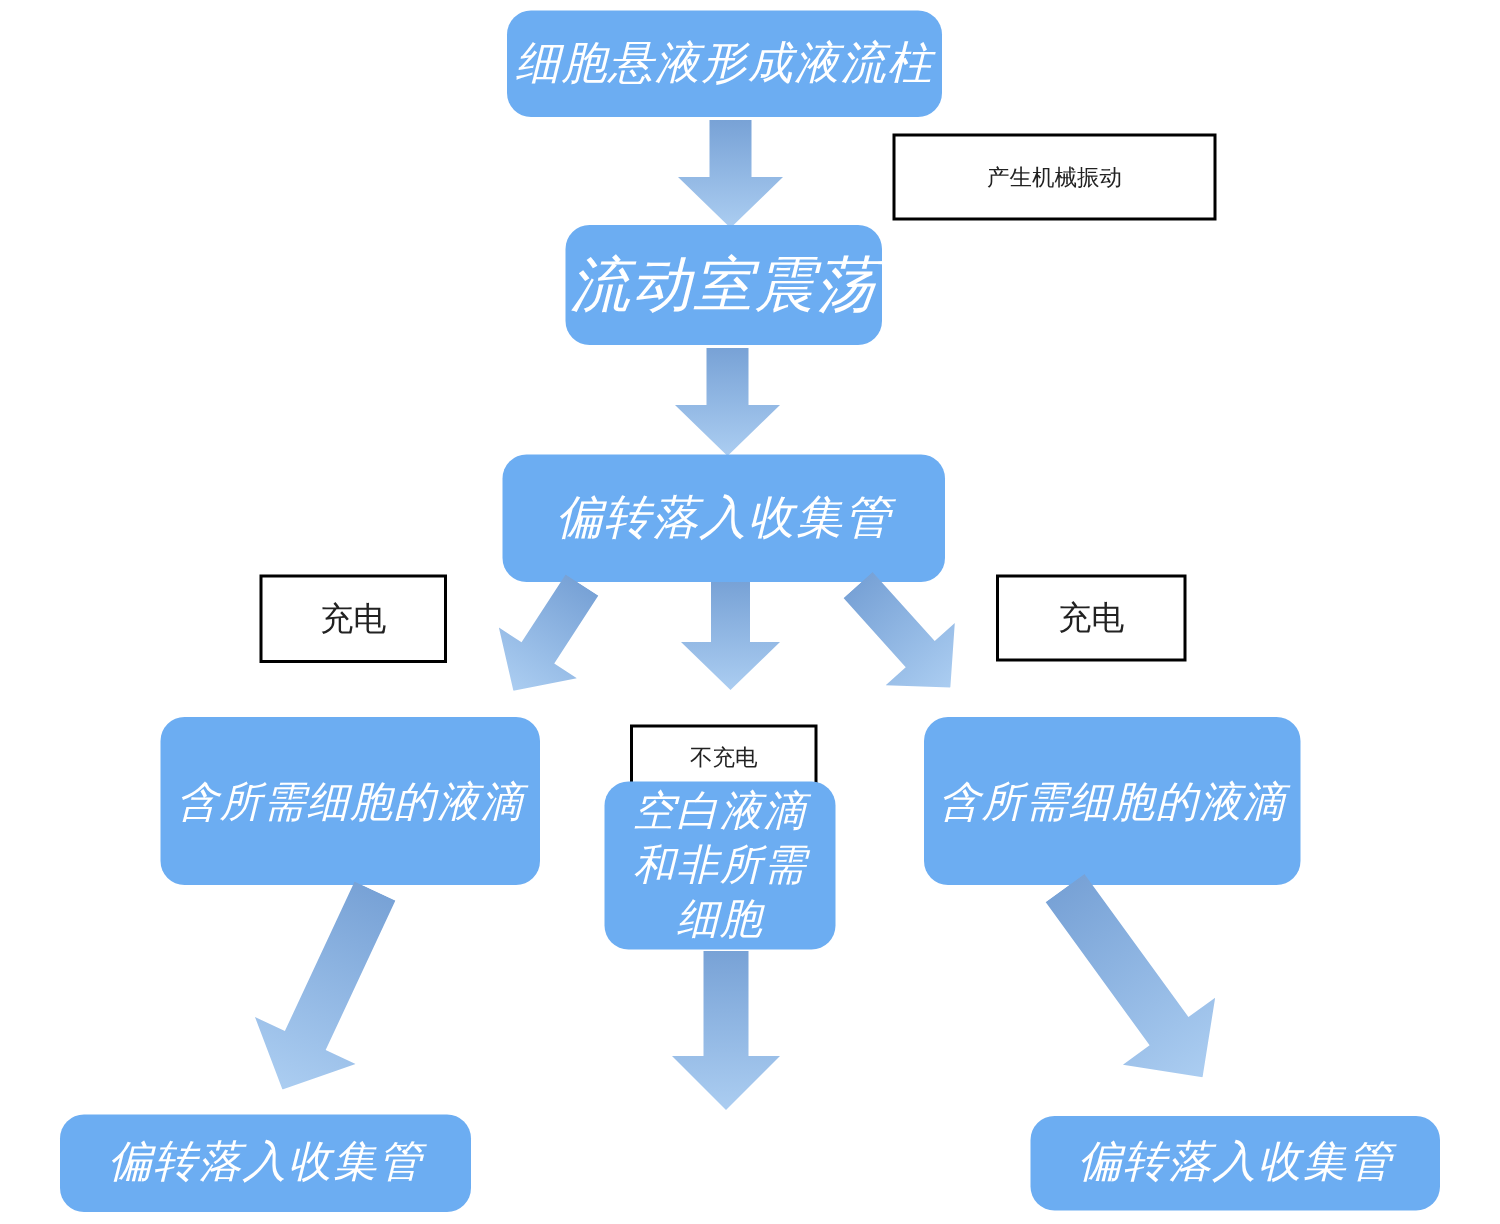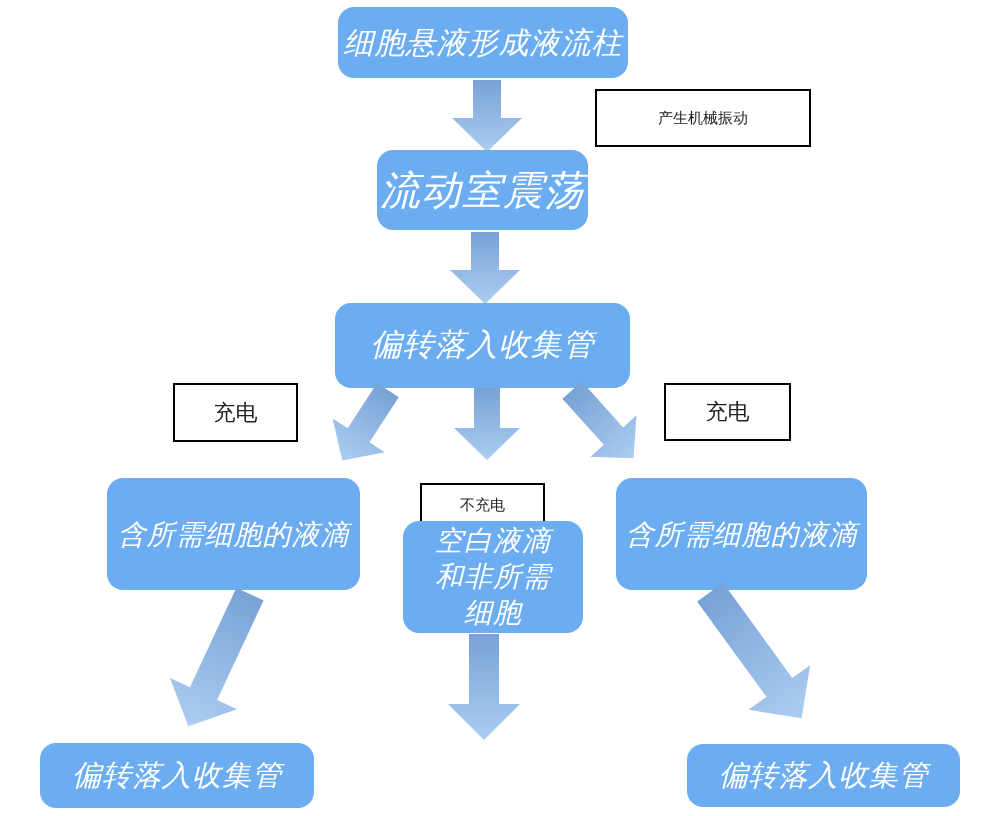--- a/index.html
+++ b/index.html
@@ -41,21 +41,21 @@
   .arrow {
     position: absolute;
     transform-origin: 50% 0;
     display: block;
   }
   
   .n1 { left: 338px; top: 7px;   width: 290px; height: 71px;  font-size: 30px; }
   .n2 { left: 377px; top: 150px; width: 211px; height: 80px;  font-size: 40px; }
   .n3 { left: 335px; top: 303px; width: 295px; height: 85px;  font-size: 31px; }
   .n4 { left: 107px; top: 478px; width: 253px; height: 112px; font-size: 28px; }
-  .n5 { left: 403px; top: 521px; width: 180px; height: 112px; font-size: 28px; white-space: pre-line; line-height: 1.28; }
+  .n5 { left: 403px; top: 521px; width: 154px; height: 112px; font-size: 28px; white-space: pre-line; line-height: 1.28; }
   .n6 { left: 616px; top: 478px; width: 251px; height: 112px; font-size: 28px; }
   .n7 { left: 40px;  top: 743px; width: 274px; height: 65px;  font-size: 29px; }
   .n8 { left: 356px; top: 745px; width: 257px; height: 57px;  font-size: 29px; }
   .n9 { left: 687px; top: 744px; width: 273px; height: 63px;  font-size: 29px; }
   
   .l-mech         { left: 595px; top: 89px;  width: 212px; height: 54px; font-size: 15px; }
   .l-charge-left  { left: 173px; top: 383px; width: 121px; height: 55px; font-size: 22px; }
   .l-charge-right { left: 664px; top: 383px; width: 123px; height: 54px; font-size: 22px; }
   .l-nocharge     { left: 420px; top: 463px; width: 121px; height: 41px; font-size: 15px; margin-top: 20px; }
   

